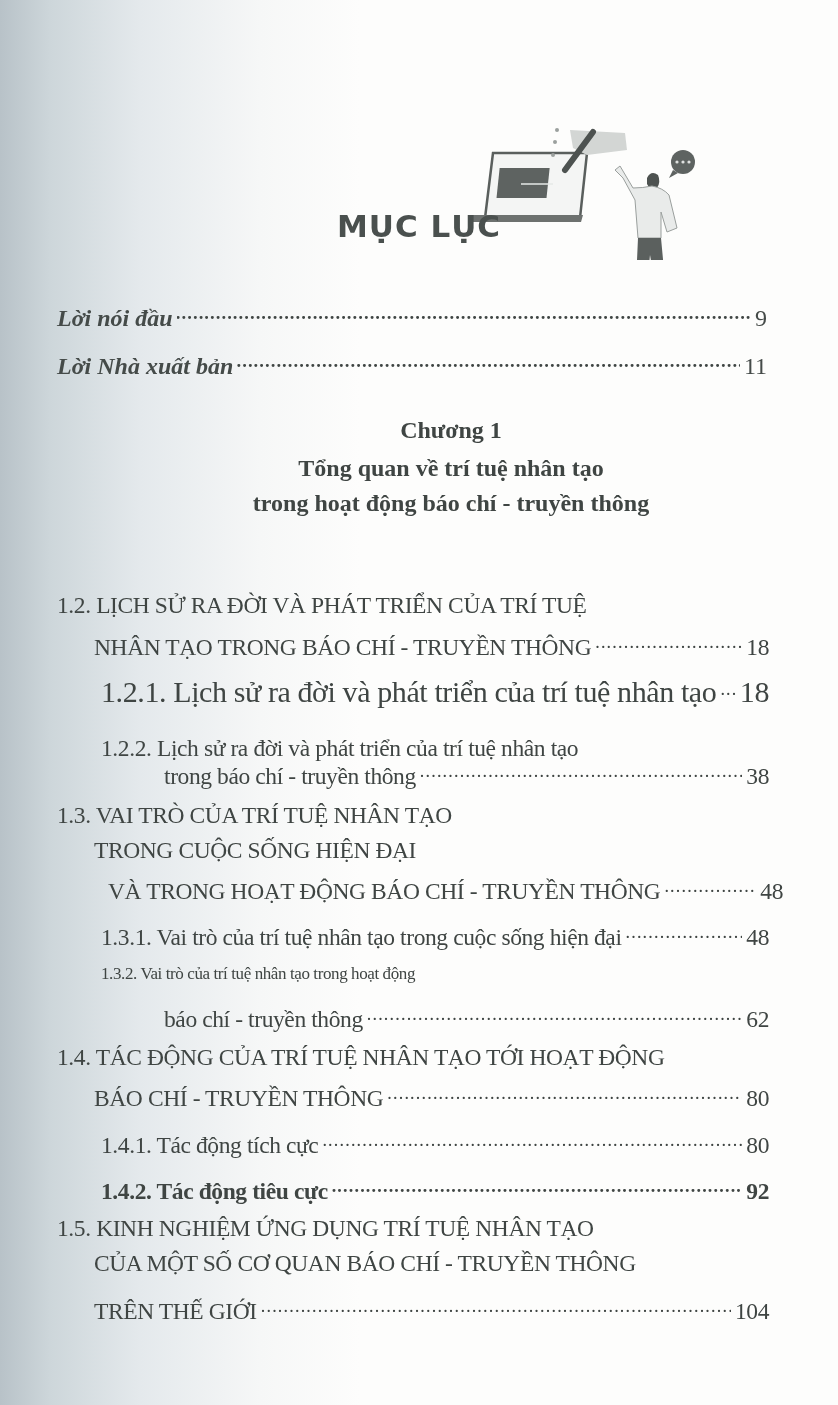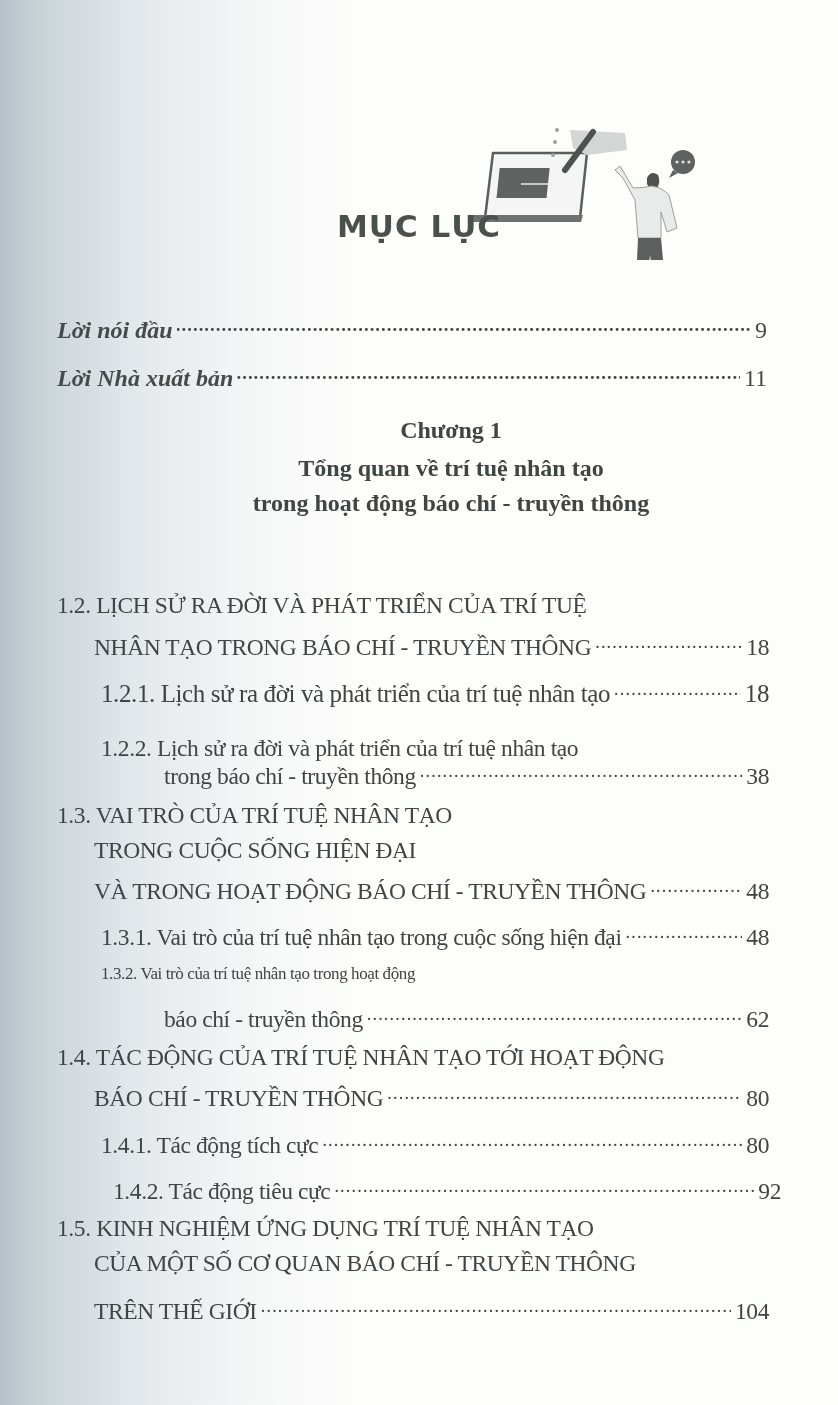--- a/index.html
+++ b/index.html
@@ -24,21 +24,21 @@
   .line { position: absolute; display: flex; align-items: baseline; white-space: nowrap; }
   .line .dots {
     flex: 1; overflow: hidden; margin: 0 4px 0 4px;
     height: 28px; position: relative;
   }
   .line .dots::before {
     content: "....................................................................................................................................................................................................................................";
     position: absolute; left: 0; bottom: 2px; letter-spacing: 1.2px; font-size: 18px; color: #3f4543;
   }
   .page-num { text-align: right; }
-  .italic { font-style: italic; margin-top: 12px; }
+  .italic { font-style: italic; }
   .chapter {
     position: absolute; left: 0; width: 838px; text-align: center;
     font-weight: bold; font-size: 24px; color: #3f4543; margin-left: 32px;
   }
   .condensed { letter-spacing: -0.4px; }
 </style>
 </head>
 <body>
 
 <div class="page">
@@ -93,21 +93,21 @@
     <div class="line condensed" style="left:57px; top:592px; font-size:23.5px;">
       <span>1.2. LỊCH SỬ RA ĐỜI VÀ PHÁT TRIỂN CỦA TRÍ TUỆ</span>
     </div>
     <div class="line condensed" style="left:94px; top:627px; width:675px; font-size:23.5px;justify-content:flex-end;">
       <span>NHÂN TẠO TRONG BÁO CHÍ - TRUYỀN THÔNG</span>
       <span class="dots"></span>
       <span class="page-num">18</span>
     </div>
   </div>
 
-  <div class="line condensed" style="left:101px; top:674px; width:668px; font-size:25px;">
+  <div class="line condensed" style="left:101px; top:674px; width:668px; font-size:30px;">
     <span>1.2.1. Lịch sử ra đời và phát triển của trí tuệ nhân tạo</span>
     <span class="dots"></span>
     <span class="page-num">18</span>
   </div>
 
   <div>
     <div class="line condensed" style="left:101px; top:721px; font-size:23.5px;margin-top:14px;">
       <span>1.2.2. Lịch sử ra đời và phát triển của trí tuệ nhân tạo</span>
     </div>
     <div class="line condensed" style="left:164px; top:756px; width:605px; font-size:23.5px;">
@@ -117,21 +117,21 @@
     </div>
   </div>
 
   <div>
     <div class="line condensed" style="left:57px; top:802px; font-size:23.5px;">
       <span>1.3. VAI TRÒ CỦA TRÍ TUỆ NHÂN TẠO</span>
     </div>
     <div class="line condensed" style="left:94px; top:837px; font-size:23.5px;">
       <span>TRONG CUỘC SỐNG HIỆN ĐẠI</span>
     </div>
-    <div class="line condensed" style="left:94px; top:871px; width:675px; font-size:23.5px;">
+    <div class="line condensed" style="left:108px; top:871px; width:675px; font-size:23.5px;">
       <span>VÀ TRONG HOẠT ĐỘNG BÁO CHÍ - TRUYỀN THÔNG</span>
       <span class="dots"></span>
       <span class="page-num">48</span>
     </div>
   </div>
 
   <div class="line condensed" style="left:101px; top:917px; width:668px; font-size:23.5px;justify-content:center;">
     <span>1.3.1. Vai trò của trí tuệ nhân tạo trong cuộc sống hiện đại</span>
     <span class="dots"></span>
     <span class="page-num">48</span>
@@ -158,21 +158,21 @@
       <span class="page-num">80</span>
     </div>
   </div>
 
   <div class="line condensed" style="left:101px; top:1125px; width:668px; font-size:23.5px;">
     <span>1.4.1. Tác động tích cực</span>
     <span class="dots"></span>
     <span class="page-num">80</span>
   </div>
 
-  <div class="line condensed" style="left:113px; top:1171px; width:668px; font-size:23.5px;">
+  <div class="line condensed" style="left:101px; top:1171px; width:668px; font-size:23.5px;font-weight:bold;">
     <span>1.4.2. Tác động tiêu cực</span>
     <span class="dots"></span>
     <span class="page-num">92</span>
   </div>
 
   <div>
     <div class="line condensed" style="left:57px; top:1215px; font-size:23.5px;">
       <span>1.5. KINH NGHIỆM ỨNG DỤNG TRÍ TUỆ NHÂN TẠO</span>
     </div>
     <div class="line condensed" style="left:94px; top:1250px; font-size:23.5px;">

